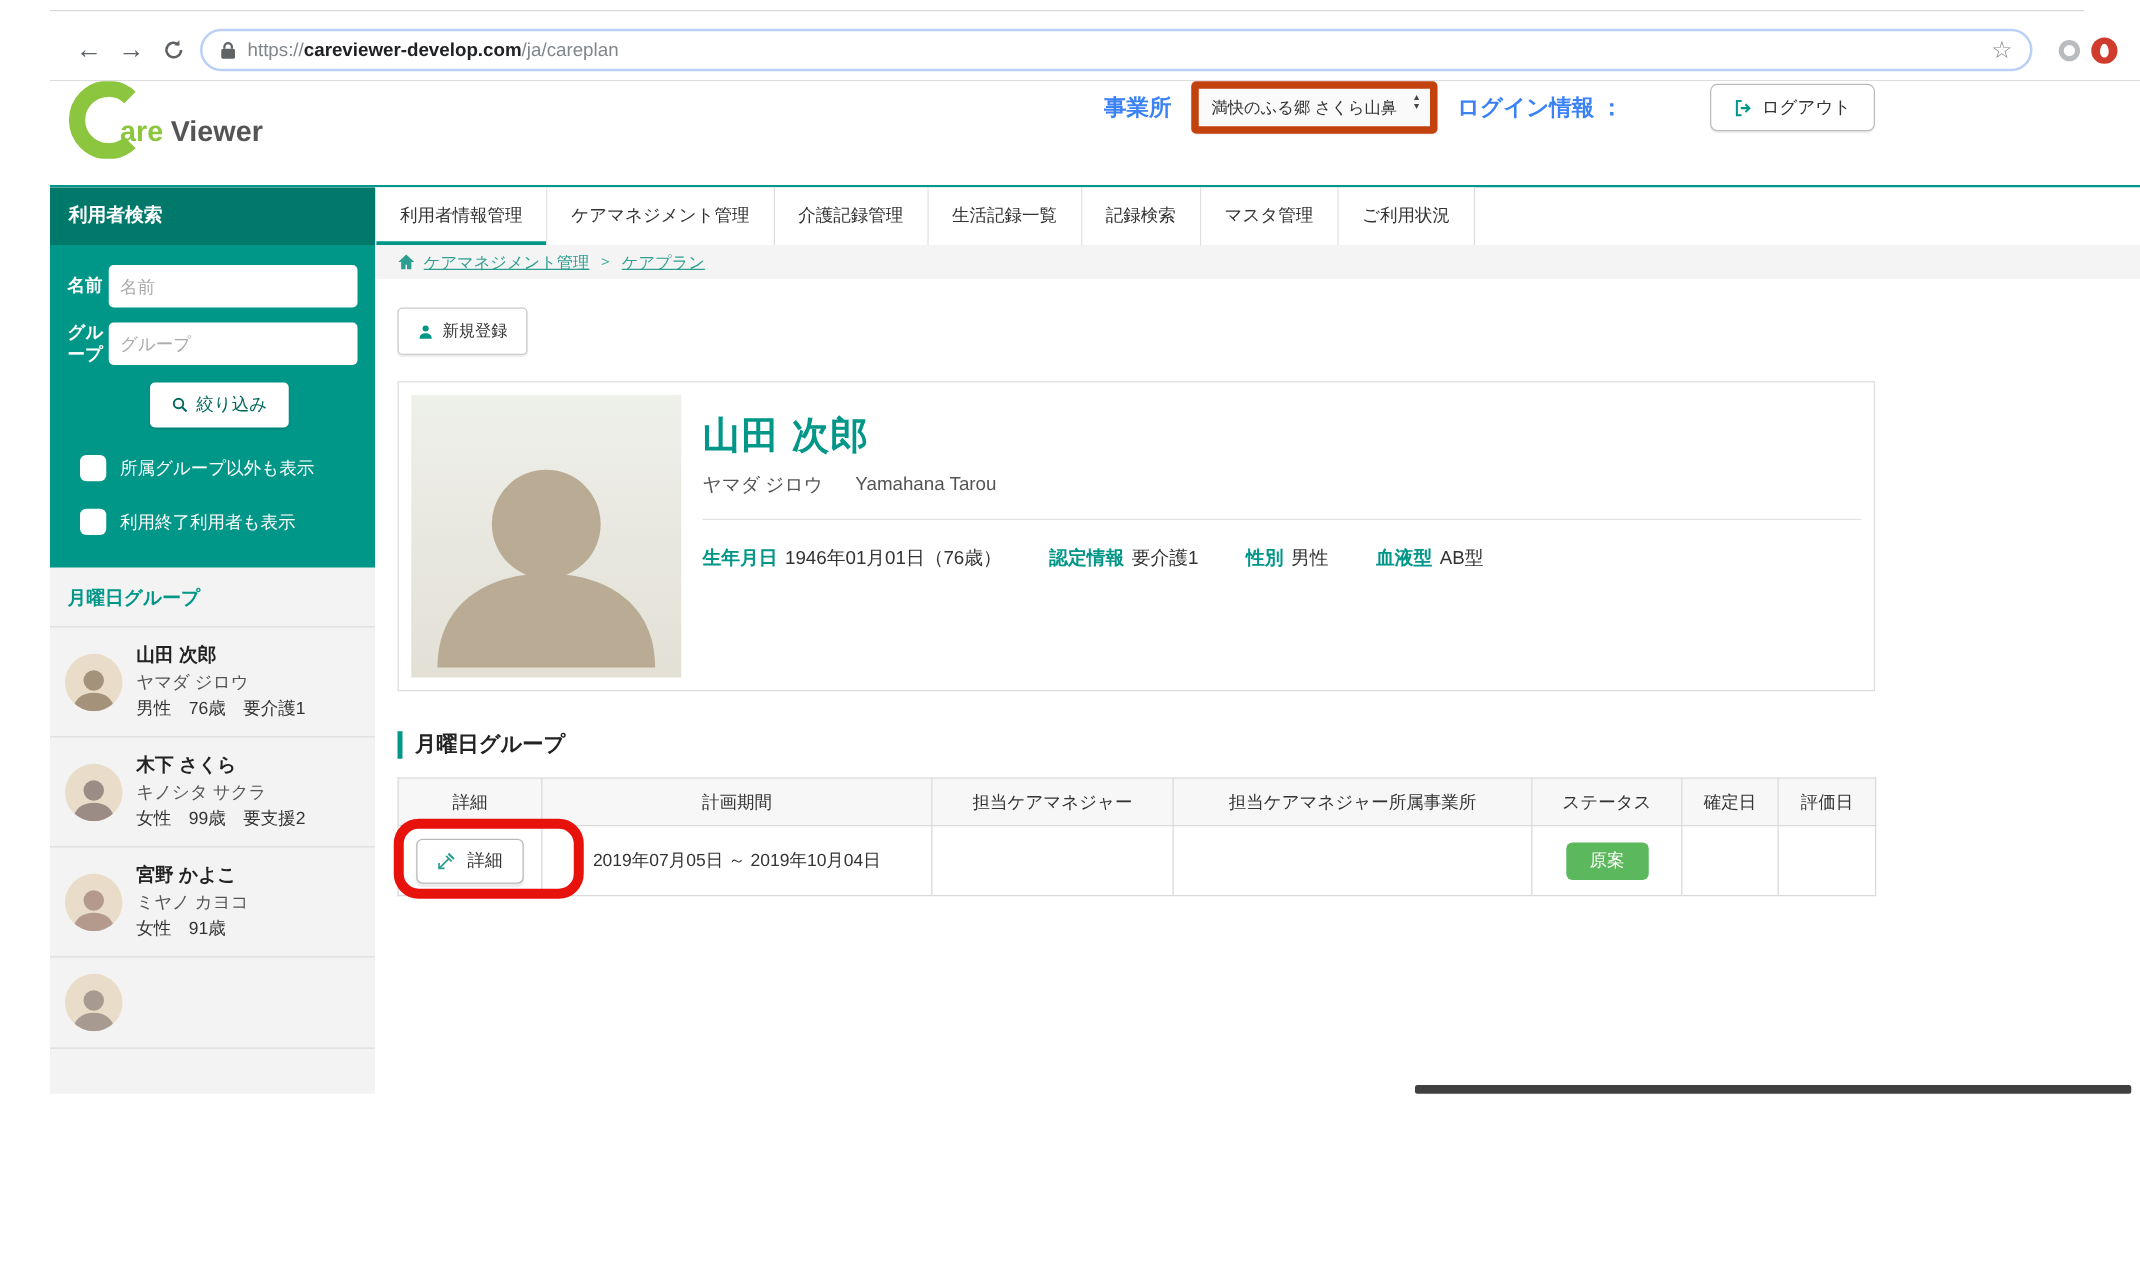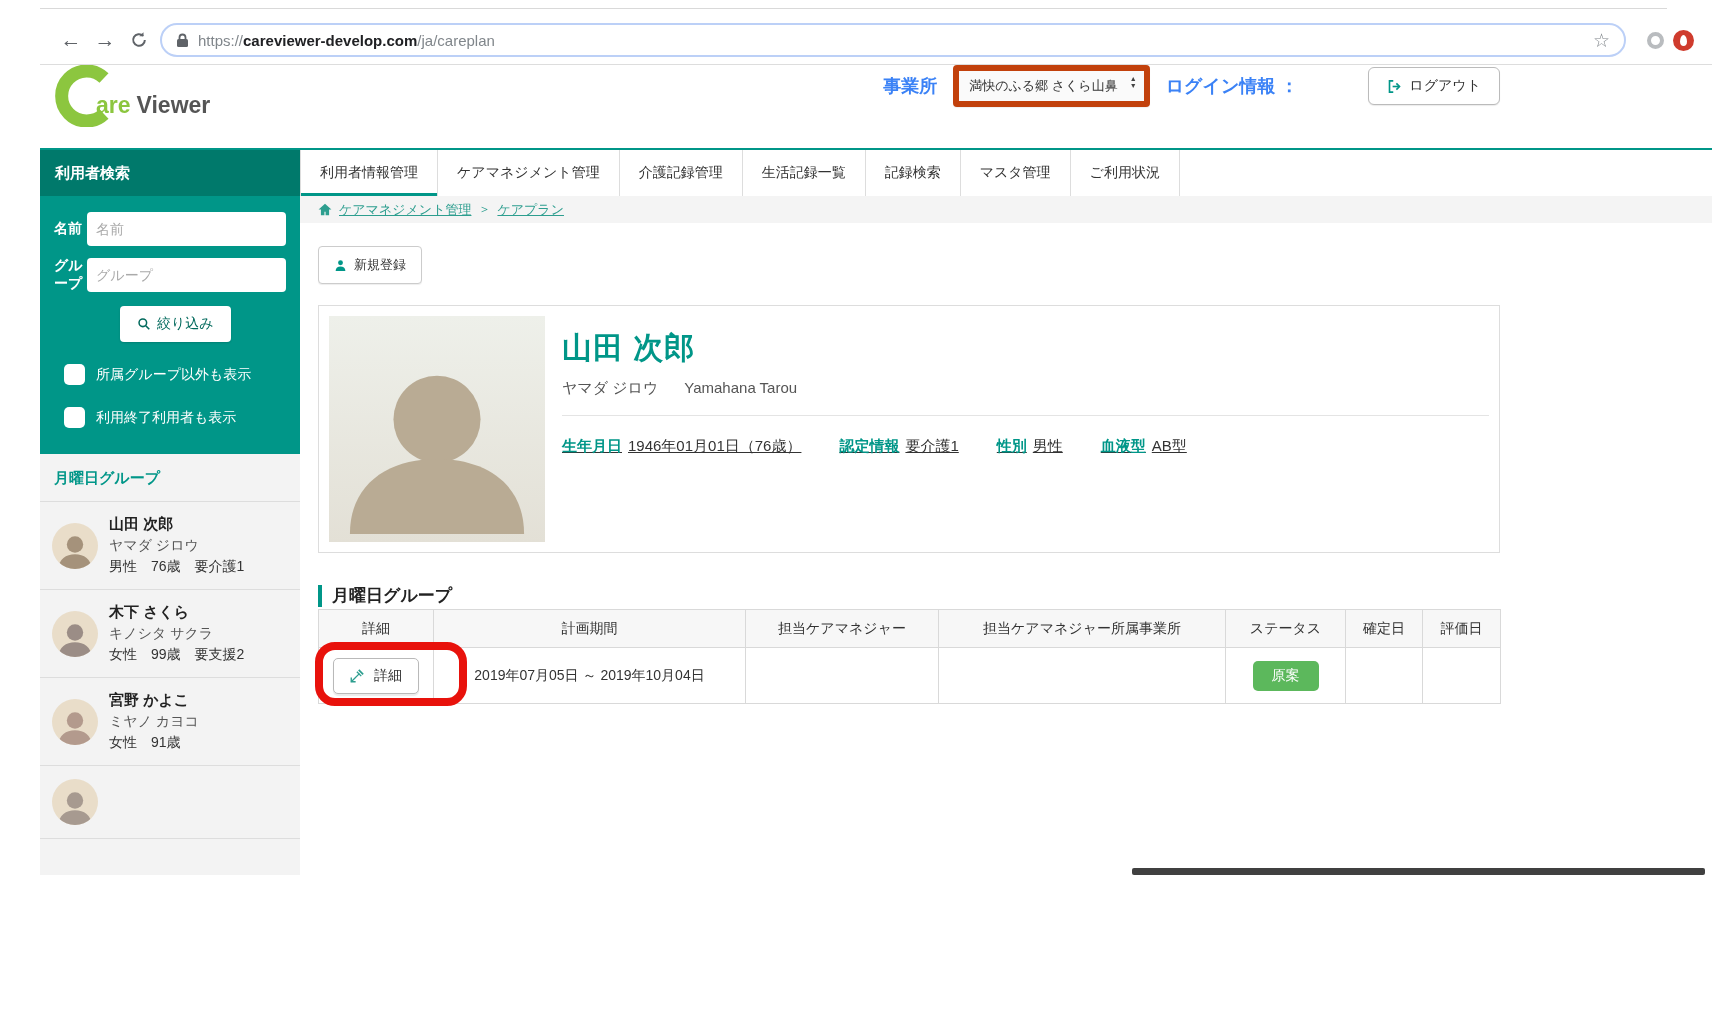--- a/index.html
+++ b/index.html
@@ -62,24 +62,24 @@
   .bc-sep { color:#2D9E8F; font-size:12px; }
   .content { padding:23px 18px 0; }
   .btn-new { border:1px solid #ccc; border-radius:4px; background:#fff; padding:9px 15px; font-size:13px; color:#333; display:inline-flex; align-items:center; gap:7px; cursor:pointer; box-shadow:0 1px 1px rgba(0,0,0,.07); }
   .profile-card { width:1182px; border:1px solid #ddd; margin-top:21px; padding:10px; display:flex; }
   .photo { width:216px; height:226px; background:linear-gradient(180deg,#eef0ea, #e3e0d6); display:flex; align-items:flex-end; justify-content:center; overflow:hidden; flex:none; }
   .p-info { flex:1; margin-left:17px; padding-top:12px; }
   .p-name { color:#009688; font-weight:bold; font-size:30px; letter-spacing:1px; }
   .p-kana { margin-top:10px; font-size:15px; color:#555; display:flex; gap:26px; }
   .p-divider { border:none; border-top:1px solid #e4e4e4; margin:17px 0 21px; }
   .p-fields { display:flex; gap:38px; font-size:15px; flex-wrap:wrap; }
-  .p-field { white-space:nowrap;text-decoration:underline; }
+  .p-field { white-space:nowrap; }
   .p-field b { color:#009688; margin-right:6px; }
   .section-title { margin-top:32px; border-left:4px solid #009688; padding-left:10px; font-size:17px; font-weight:bold; color:#222; line-height:22px; }
-  table.careplan { margin-top:2px; border-collapse:collapse; table-layout:fixed; width:1182px; }
+  table.careplan { margin-top:15px; border-collapse:collapse; table-layout:fixed; width:1182px; }
   .careplan th { background:#F7F7F7; border:1px solid #d9d9d9; font-size:14px; font-weight:normal; color:#333; height:38px; text-align:center; }
   .careplan td { background:#fff; border:1px solid #d9d9d9; font-size:14px; color:#333; height:56px; text-align:center; }
   .detail-cell { position:relative; }
   .btn-detail { display:inline-flex; align-items:center; gap:9px; border:1px solid #b9b9b9; border-radius:5px; background:#fff; padding:8px 16px; font-size:14px; color:#333; cursor:pointer; box-shadow:0 2px 1px rgba(0,0,0,.08); }
   .annotation { position:absolute; left:-4px; top:-6px; width:152px; height:64px; border:8px solid #E8120C; border-radius:20px; pointer-events:none; z-index:5; }
   .status-badge { display:inline-block; background:#5CB85C; color:#fff; font-size:14px; border-radius:5px; padding:6px 19px; }
 
   .bottom-bar { position:absolute; left:1132px; top:868px; width:573px; height:7px; background:#404040; border-radius:2px; }
   svg { display:block; }
 </style>

